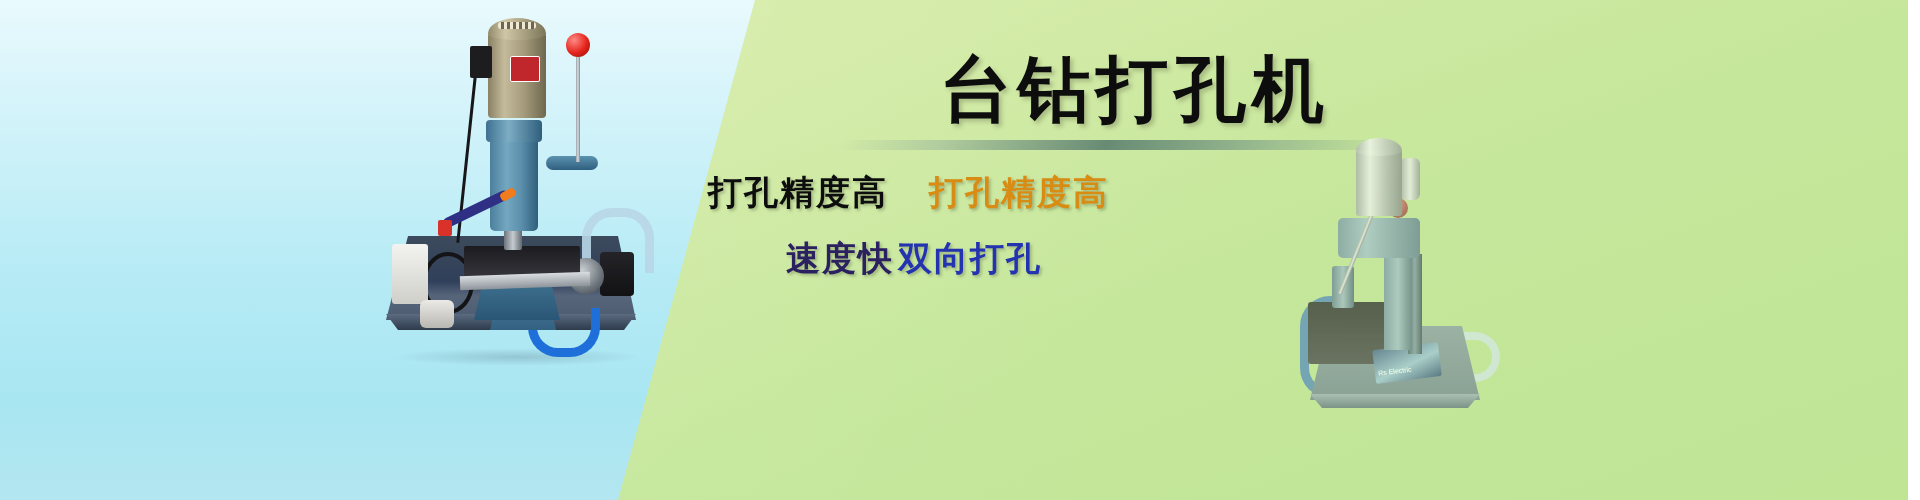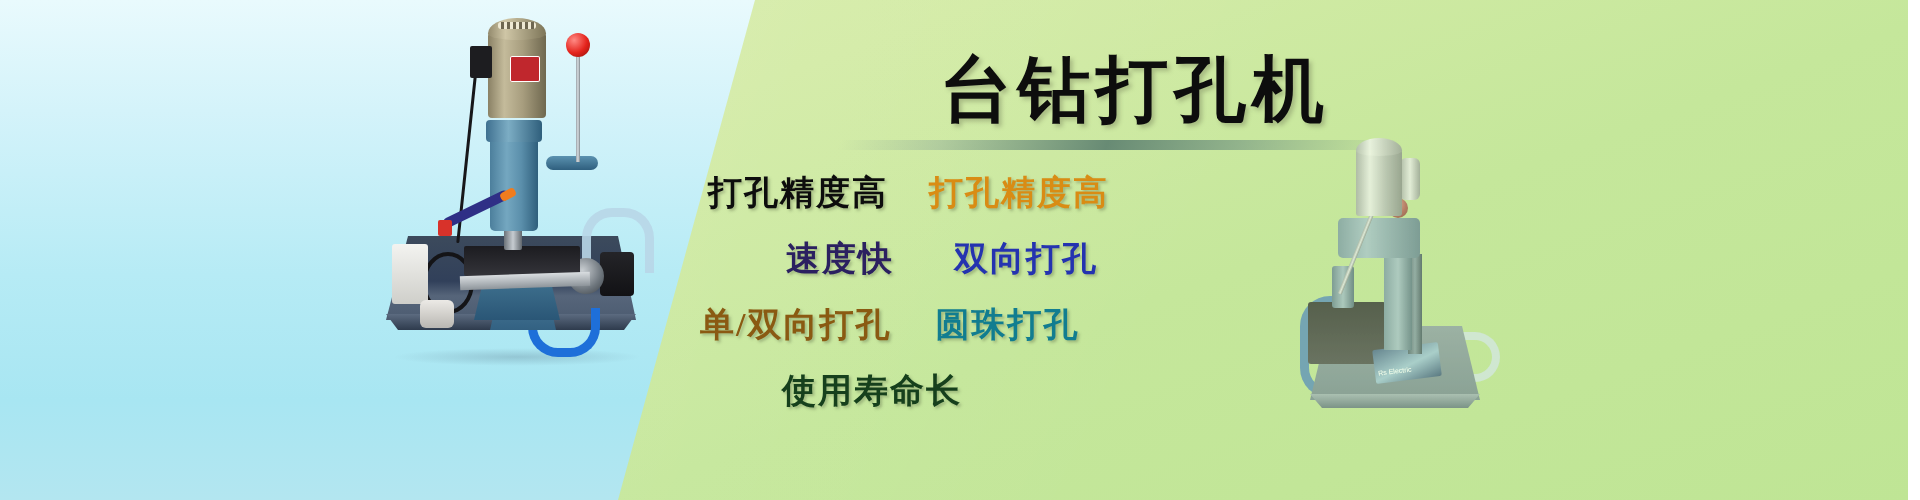--- a/index.html
+++ b/index.html
@@ -51,21 +51,21 @@
   .frow{position:absolute;white-space:nowrap;}
   .feat{
     display:inline-block;font-size:34px;font-weight:bold;letter-spacing:2px;
     text-shadow:2px 2px 3px rgba(90,105,70,.40);
   }
   .r1{left:90px;top:0px;}
   .r2{left:168px;top:66px;}
   .r3{left:82px;top:132px;}
   .r4{left:164px;top:198px;}
   .gap-a{margin-right:37px;}
-  .gap-b{margin-right:56px;font-family:Liberation Serif, serif;}
+  .gap-b{font-family:Liberation Serif, serif;}
   .gap-c{margin-right:40px;}
 
   
   .machine-left{position:absolute;left:378px;top:8px;width:270px;height:350px;}
   .machine-right{position:absolute;left:1300px;top:136px;width:190px;height:300px;opacity:.72;
      filter:saturate(.55) brightness(1.06);}
   .ml-part{position:absolute;}
 
   
   .base-plate{left:8px;top:228px;width:250px;height:100px;background:linear-gradient(to bottom,#3c4a5c 0%,#31405a 45%,#56657a 60%,#46566b 100%);
@@ -194,27 +194,20 @@
 
   <div class="features">
     <div class="frow r1">
       <span class="feat gap-a" style="color:#0d0d0d">打孔精度高</span>
       <span class="feat" style="color:#d98c14">打孔精度高</span>
     </div>
     <div class="frow r2">
       <span class="feat gap-b" style="color:#2b2060">速度快</span>
       <span class="feat" style="color:#2433b0">双向打孔</span>
     </div>
-    <div class="frow r3">
-      <span class="feat gap-c" style="color:#8a5a12">单/双向打孔</span>
-      <span class="feat" style="color:#117d90">圆珠打孔</span>
-    </div>
-    <div class="frow r4">
-      <span class="feat" style="color:#16401c">使用寿命长</span>
-    </div>
   </div>
 
   <div class="machine-right">
     <div class="ml-part r-hose-blue"></div>
     <div class="ml-part r-hose-clear"></div>
     <div class="ml-part r-base"></div>
     <div class="ml-part r-base-edge"></div>
     <div class="ml-part r-mech"></div>
     <div class="ml-part r-pkg"></div>
     <div class="ml-part r-pkg-txt">Rs Electric</div>

